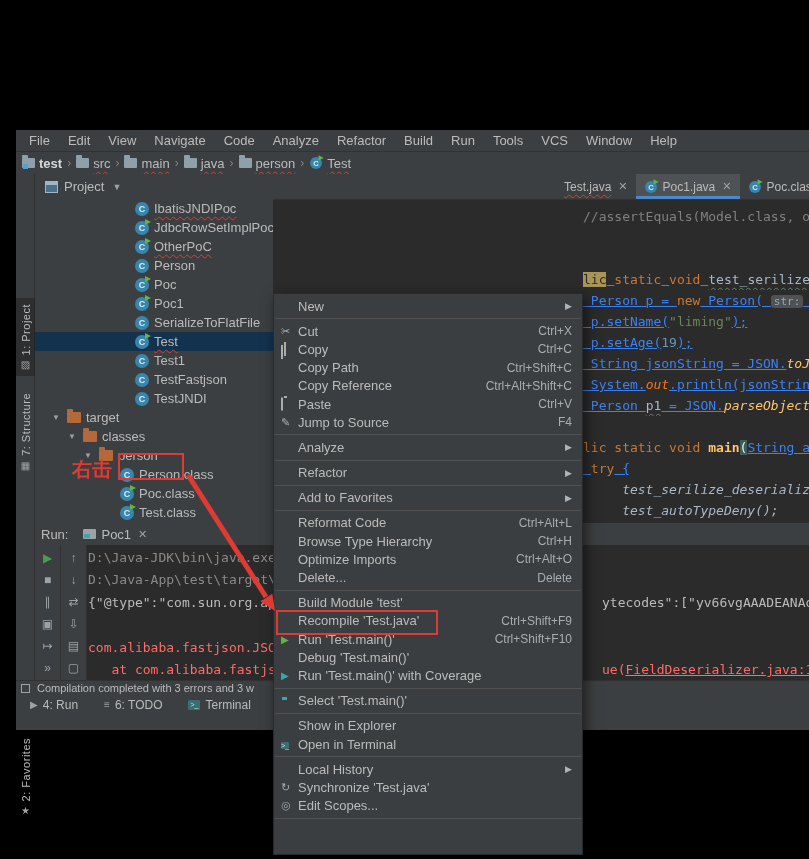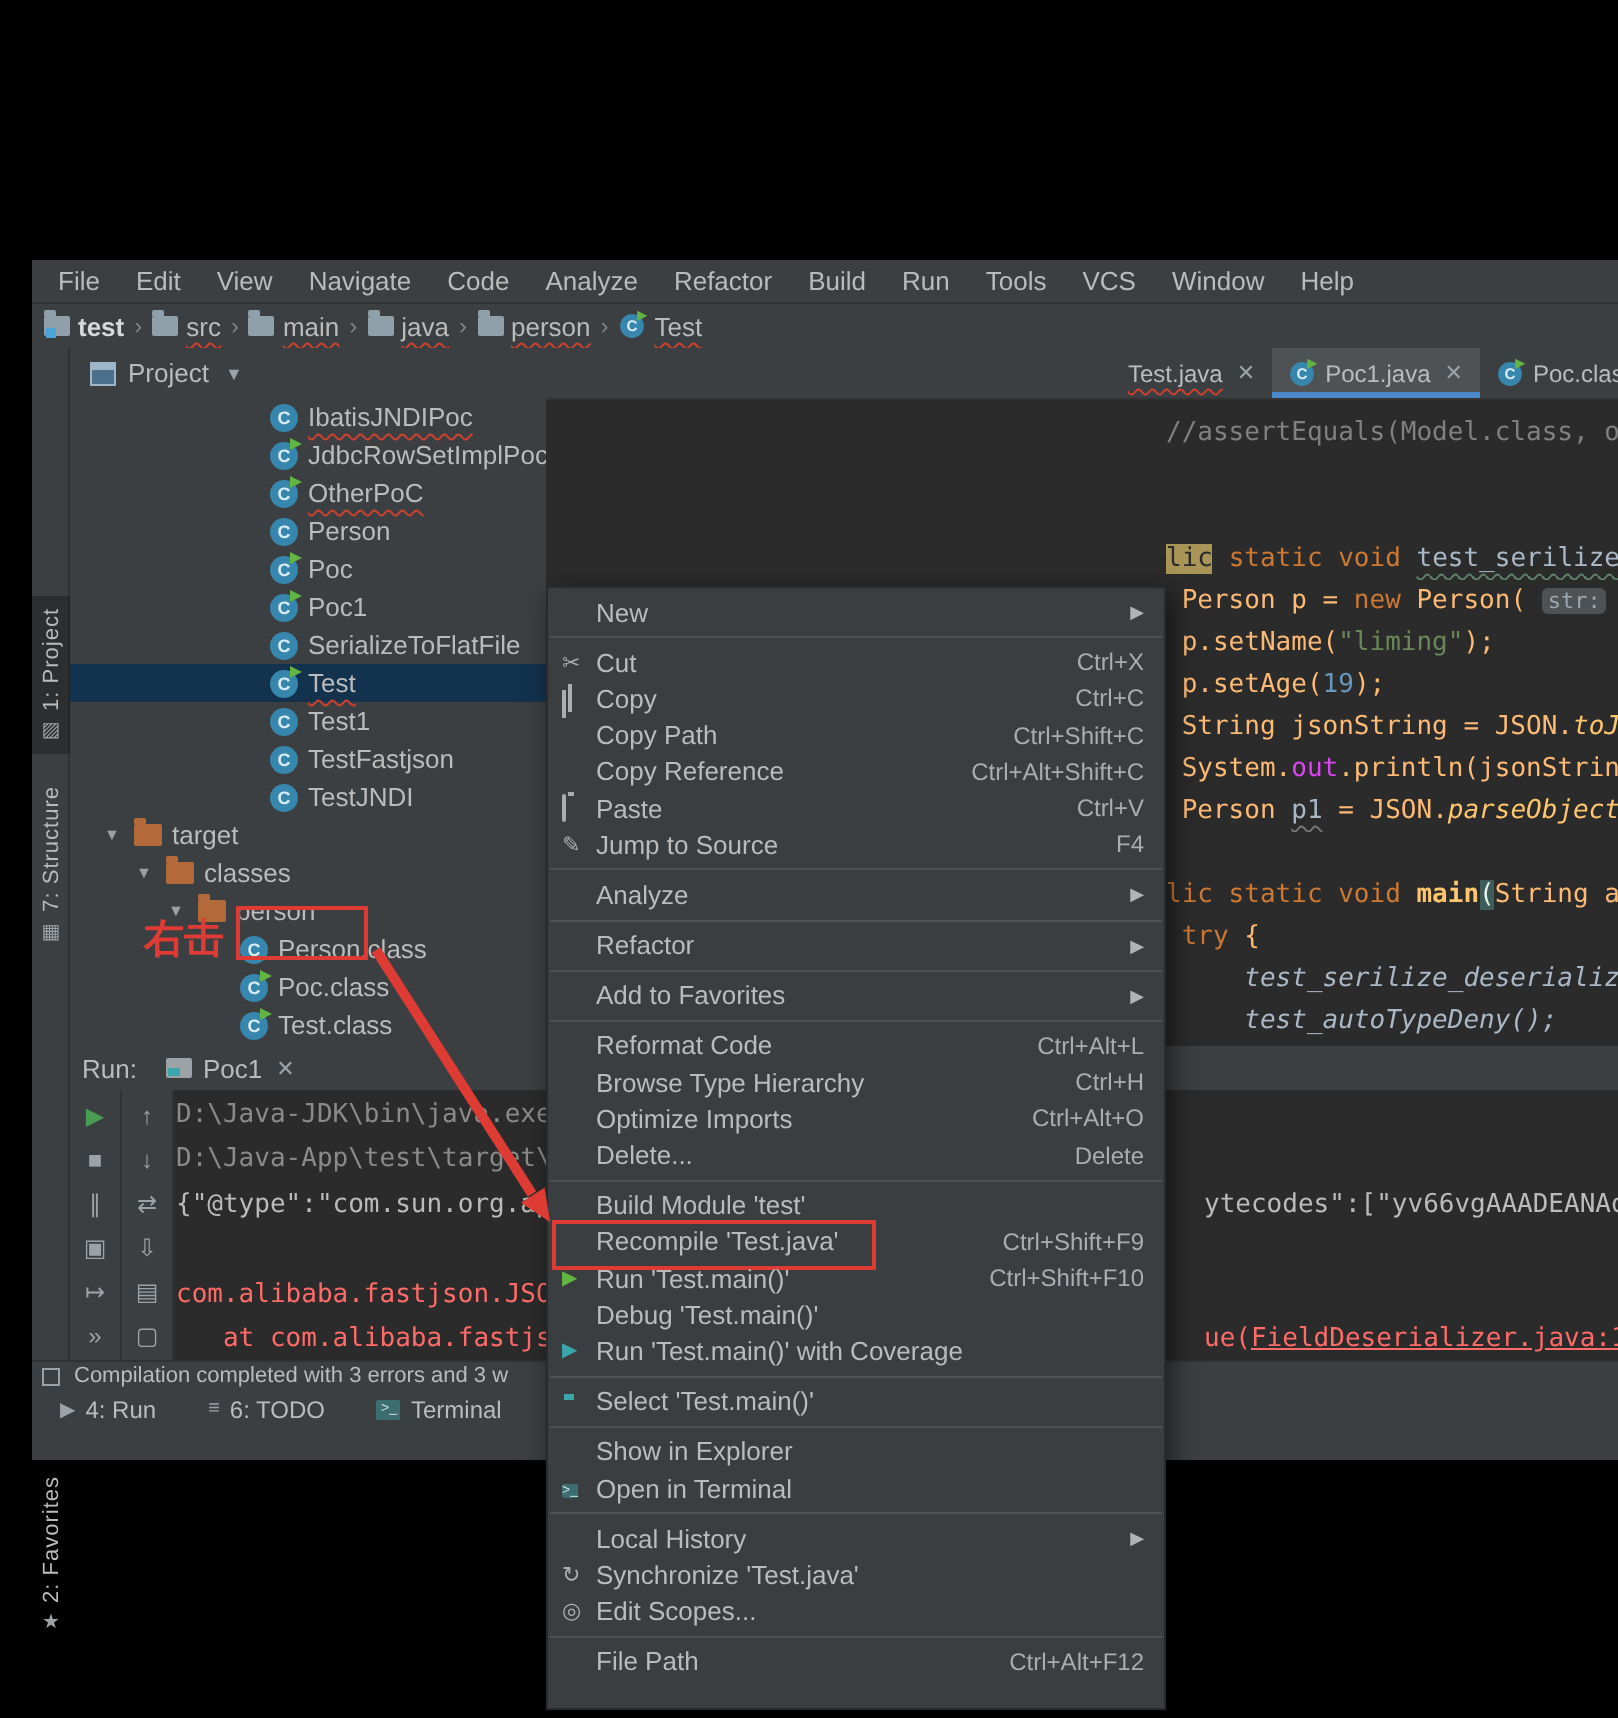--- a/index.html
+++ b/index.html
@@ -50,23 +50,23 @@
   .tab.active { background:#4e5254; box-shadow:inset 0 -3px 0 #4a88c7; }
   .tab-close { color:#9da2a6; font-size:11px; margin-left:2px; }
   #code { position:absolute; left:310px; top:32px; right:0; font-family:"DejaVu Sans Mono", monospace; font-size:13px; }
   .cl { height:21px; line-height:21px; white-space:pre; overflow:hidden; color:#a9b7c6; }
   .c-kw { color:#cc7832; }
   .c-fnb { color:#ffc66d; font-weight:bold; }
   .c-sfn { color:#ffc66d; font-style:italic; }
   .c-str { color:#6a8759; }
   .c-num { color:#6897bb; }
   .c-cmt { color:#808080; }
-  .c-field { color:#d946ef; }
+  .c-field { color:#f97316; font-style:italic; }
   .c-ital { color:#a9b7c6; font-style:italic; }
-  .c-plain { color:#fdba74; }
+  .c-plain { color:#3b82f6;text-decoration:underline; }
   .c-hl { background:#a89557; color:#2b2b2b; }
   .c-hl2 { background:#3e5c5a; color:#e8f2f0; }
   .c-hint { background:#4e5254; color:#9aa7b0; border-radius:3px; padding:0 3px; font-size:11px; }
   .c-wavyg { color:#a9b7c6; text-decoration:underline wavy #5f826b; text-underline-offset:3px; text-decoration-thickness:1px; }
   .c-wavygr { color:#a9b7c6; text-decoration:underline wavy #777777; text-underline-offset:3px; text-decoration-thickness:1px; }
   #ed-crumb { position:absolute; left:0; top:375px; width:552px; height:18px; background:#313335; border-top:1px solid #2b2b2b; color:#bbbbbb; font-size:12px; line-height:18px; padding-left:315px; }
 
   
   #run-head { position:absolute; left:19px; top:393px; width:790px; height:22px; background:#3c3f41; display:flex; align-items:center; gap:8px; padding-left:6px; }
   #run-label { color:#bbbbbb; font-size:13px; }
@@ -539,27 +539,20 @@
           </span>
           <span class="cm-label">Synchronize 'Test.java'</span>
         </div>
         <div class="cm-item">
           <span class="cm-icon">
             <span>◎</span>
           </span>
           <span class="cm-label">Edit Scopes...</span>
         </div>
         <div class="menu-sep"></div>
-        <div class="cm-item">
-          <span class="cm-icon">
-            <span></span>
-          </span>
-          <span class="cm-label">File Path</span>
-          <span class="cm-short">Ctrl+Alt+F12</span>
-        </div>
       </div>
   </div>
 
   <div class="red-box" style="left:102px; top:453px; width:66px; height:27px;"></div>
   <div id="rc-text">右击</div>
   <svg id="arrow-svg">
     <line x1="172" y1="475" x2="250" y2="597" stroke="#de3b34" stroke-width="5"></line>
     <polygon points="259,611 256.3,593.8 244.5,601.4" fill="#de3b34"></polygon>
   </svg>
 </div>

